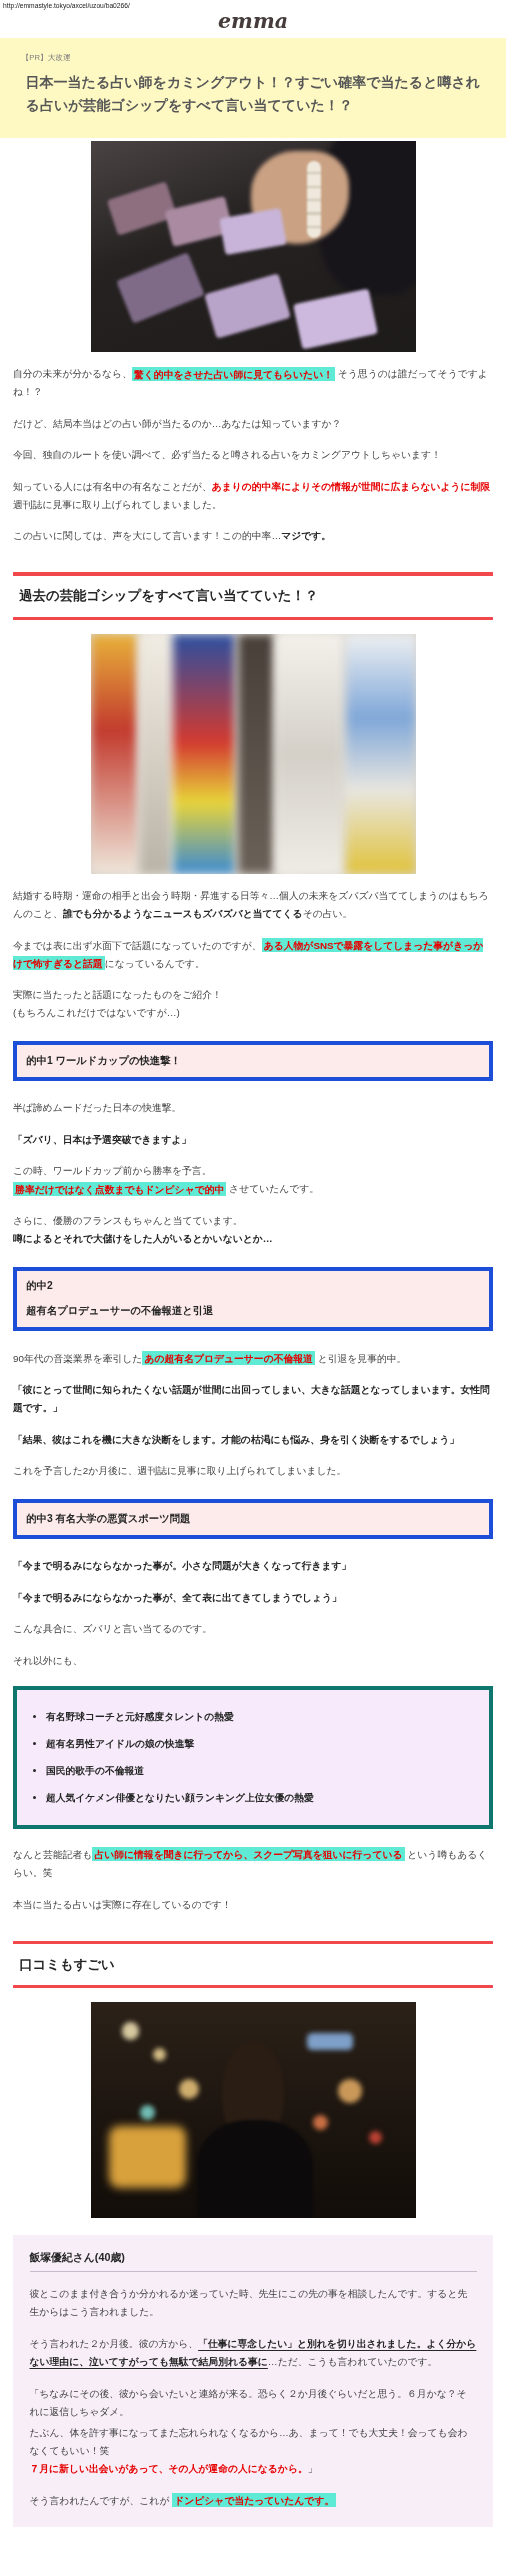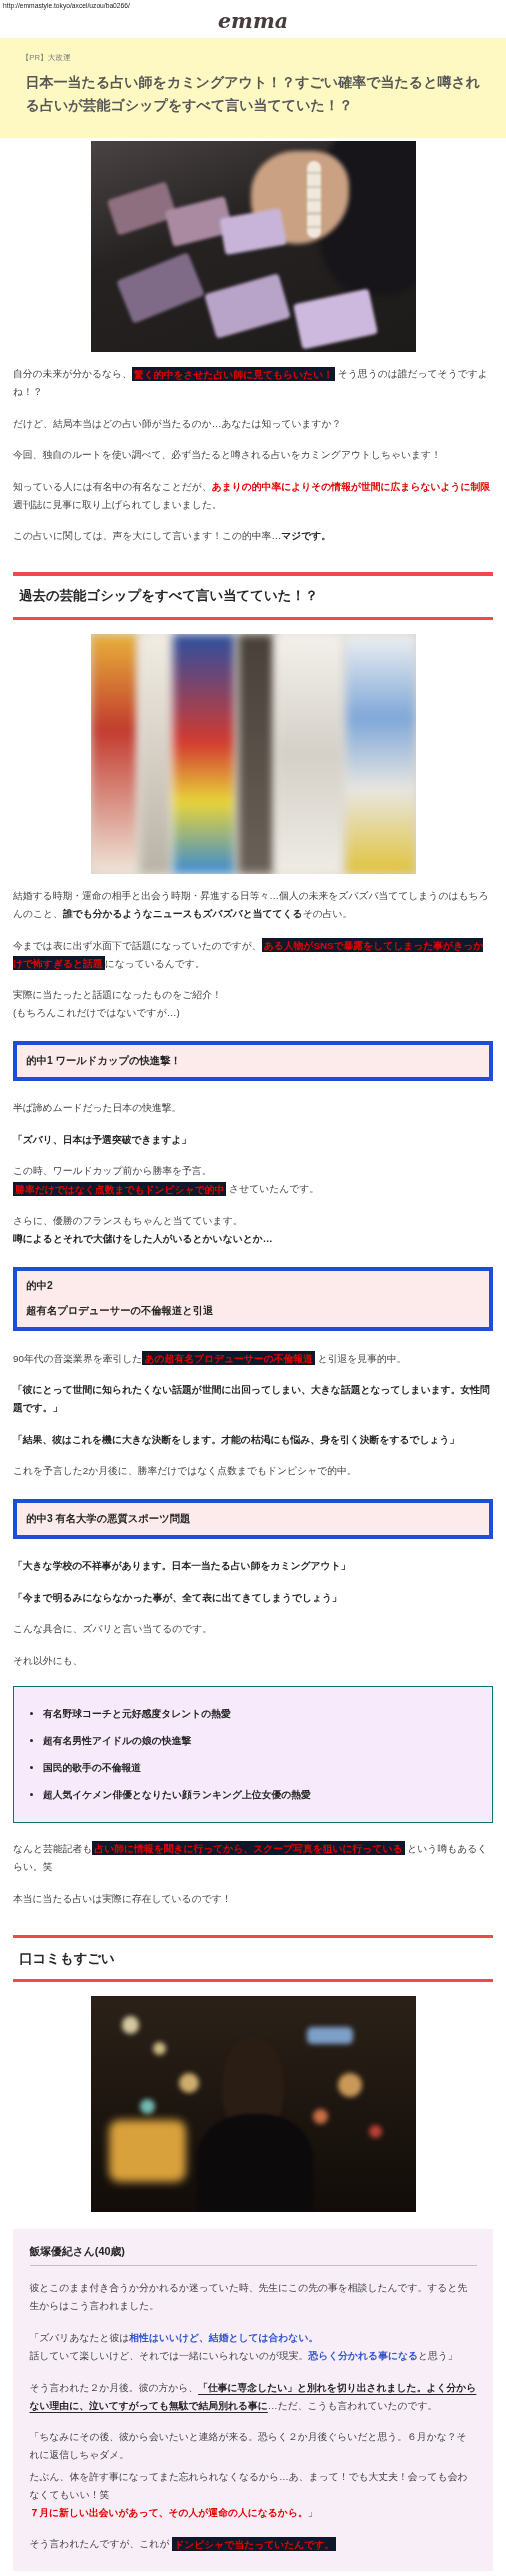--- a/index.html
+++ b/index.html
@@ -19,39 +19,39 @@
     color:#463c3c;
     margin:0 0 5.2px;
   }
   .masthead{background:#fef9c3;padding:15.5px 21.6px 17.5px;}
   .pr-label{color:#7d7d7d;font-size:7.7px;margin:0 0 8.2px;}
   .masthead h1{
     margin:4px;font-size:14px;line-height:1.6;color:#575757;font-weight:bold;
   }
   .content{padding:0 13px;}
   p.body{font-size:9.8px;line-height:1.85;margin:13.4px 0;}
-  .hl{background:#0f172a;color:#e60000;font-weight:bold;padding:1.5px 2.1px;}
+  .hl{background:#5eead4;color:#e60000;font-weight:bold;padding:1.5px 2.1px;}
   .red-bold{color:#e60000;font-weight:bold;font-family:Liberation Serif, serif;}
   .bold{color:#262626;font-weight:bold;}
   .u-bold{color:#262626;font-weight:bold;text-decoration:underline;text-underline-offset:2.6px;}
   .blue-bold{color:#3355cc;font-weight:bold;}
 
   .section-header{margin:27px 0 13.4px;}
   .section-header .rule{height:3.6px;background:#f2484b;border-radius:0.5px;}
   .section-header h2{font-size:13.4px;color:#262626;margin:11.3px 0;padding-left:6.2px;font-weight:bold;}
 
   .hit-box{
     border:4px solid #1d4ed8;background:#fdeaea;
     padding:7.7px 9.3px;margin:18.5px 0;
     font-size:10.3px;font-weight:bold;color:#262626;line-height:1.6;
   }
   .hit-box .second-line{display:block;margin-top:8.2px;}
 
   .purple-box{
-    border:1px solid #0f766e;background:#f7ebfb;
+    border:4px solid #0f766e;background:#f7ebfb;
     padding:7.2px 15.5px;margin:16.5px 0;
   }
   .purple-box ul{margin:5.2px 0;padding-left:13.4px;}
   .purple-box li{
     font-size:9.8px;font-weight:bold;color:#262626;
     margin:12.4px 0;line-height:1.5;
   }
 
   .testimonial{background:#f7eef8;padding:15.5px 16.5px 17.5px;margin:17.5px 0 6.2px;}
   .testimonial h3{font-size:10.8px;color:#262626;margin:0 0 6.2px;font-weight:bold;}
@@ -174,27 +174,27 @@
 
   <p class="body">
     <span>90年代の音楽業界を牽引した</span><span class="hl">あの超有名プロデューサーの不倫報道</span>
     <span>と引退を見事的中。</span>
   </p>
 
   <p class="body bold">「彼にとって世間に知られたくない話題が世間に出回ってしまい、大きな話題となってしまいます。女性問題です。」</p>
 
   <p class="body bold">「結果、彼はこれを機に大きな決断をします。才能の枯渇にも悩み、身を引く決断をするでしょう」</p>
 
-  <p class="body">これを予言した2か月後に、勝率だけではなく点数までもドンピシャで的中。</p>
+  <p class="body">これを予言した2か月後に、週刊誌に見事に取り上げられてしまいました。</p>
 
   <div class="hit-box">
     <span>的中3 有名大学の悪質スポーツ問題</span>
   </div>
 
-  <p class="body bold">「大きな学校の不祥事があります。日本一当たる占い師をカミングアウト」</p>
+  <p class="body bold">「今まで明るみにならなかった事が。小さな問題が大きくなって行きます」</p>
 
   <p class="body bold">「今まで明るみにならなかった事が、全て表に出てきてしまうでしょう」</p>
 
   <p class="body">こんな具合に、ズバリと言い当てるのです。</p>
 
   <p class="body">それ以外にも、</p>
 
   <div class="purple-box">
     <ul>
       <li>有名野球コーチと元好感度タレントの熱愛</li>
@@ -231,24 +231,20 @@
     <div class="girl-hair"></div>
     <div class="girl-body"></div>
   </div>
 
   <div class="testimonial">
     <h3>飯塚優紀さん(40歳)</h3>
     <div class="divider"></div>
 
     <p>彼とこのまま付き合うか分かれるか迷っていた時、先生にこの先の事を相談したんです。すると先生からはこう言われました。</p>
 
-    <p>
-      <span>「ズバリあなたと彼は</span><span class="blue-bold">相性はいいけど、結婚としては合わない。</span><br>
-      <span>話していて楽しいけど、それでは一緒にいられないのが現実。</span><span class="blue-bold">恐らく分かれる事になる</span><span>と思う」</span>
-    </p>
 
     <p>
       <span>そう言われた２か月後。彼の方から、</span><span class="u-bold">「仕事に専念したい」と別れを切り出されました。よく分からない理由に、泣いてすがっても無駄で結局別れる事に</span><span>…ただ、こうも言われていたのです。</span>
     </p>
 
     <p>「ちなみにその後、彼から会いたいと連絡が来る。恐らく２か月後ぐらいだと思う。６月かな？それに返信しちゃダメ。</p>
 
     <p style="margin-top:3.1px;">
       <span>たぶん、体を許す事になってまた忘れられなくなるから…あ、まって！でも大丈夫！会っても会わなくてもいい！笑</span><br>
       <span class="red-bold">７月に新しい出会いがあって、その人が運命の人になるから。</span><span>」</span>

